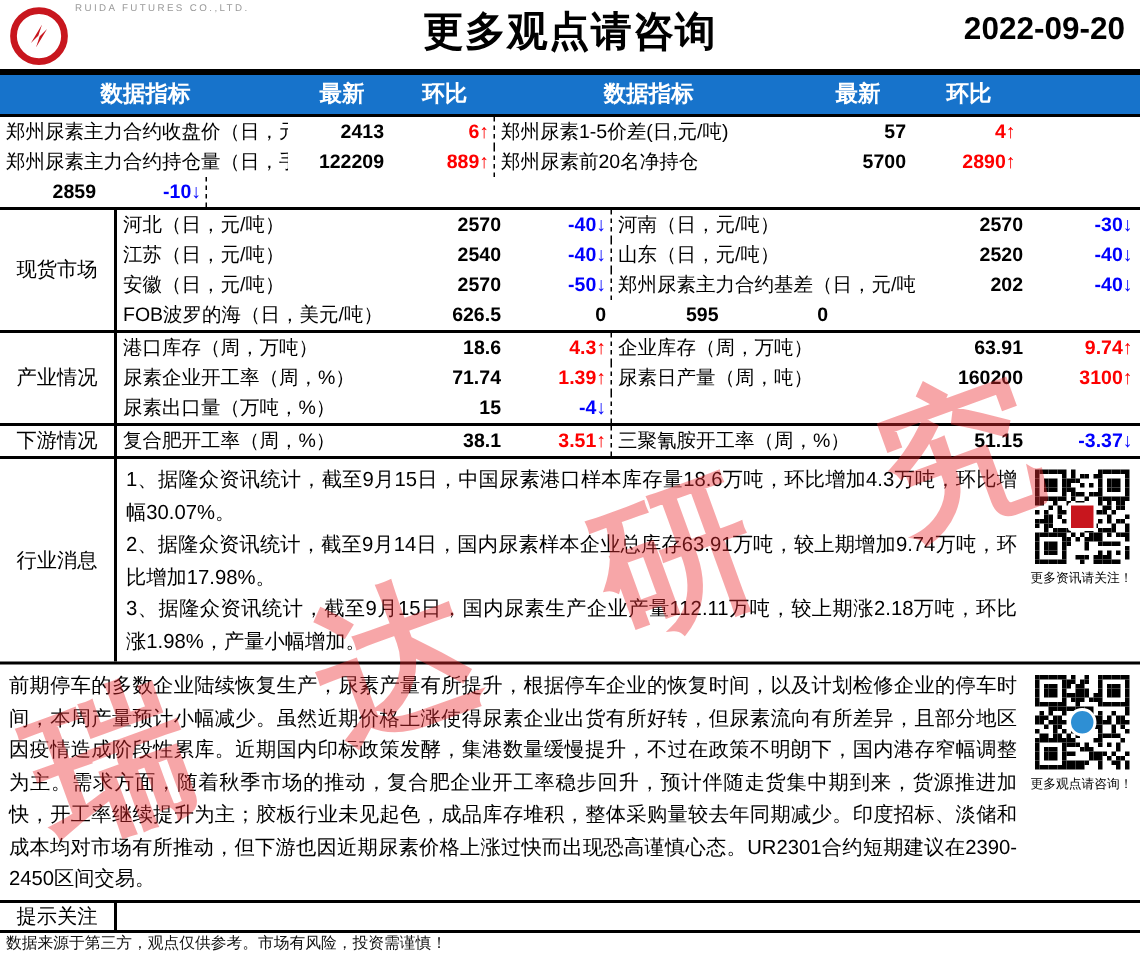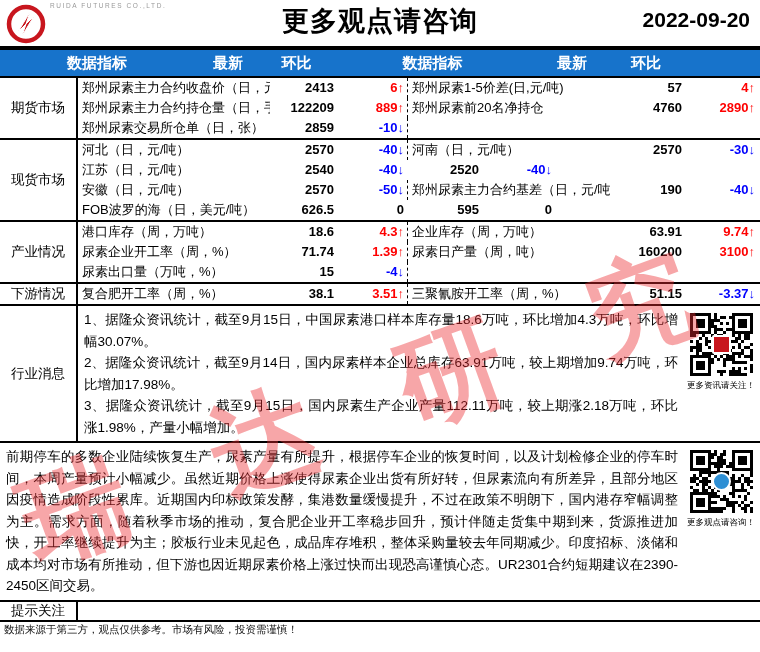--- a/index.html
+++ b/index.html
@@ -83,40 +83,38 @@
   <div class="thead">
     <div class="h-ind1">数据指标</div>
     <div class="h-val1">最新</div>
     <div class="h-chg1">环比</div>
     <div class="h-ind2">数据指标</div>
     <div class="h-val2">最新</div>
     <div class="h-chg2">环比</div>
   </div>
 
   <div class="section">
-    <div class="cat">期货市场</div>
     <div class="rows">
       <div class="row">
         <div class="ind1">郑州尿素主力合约收盘价（日，元/吨）</div>
         <div class="val1">2413</div>
         <div class="chg1" data-dir="up">6↑</div>
         <div class="ind2">郑州尿素1-5价差(日,元/吨)</div>
         <div class="val2">57</div>
         <div class="chg2" data-dir="up">4↑</div>
       </div>
       <div class="row">
         <div class="ind1">郑州尿素主力合约持仓量（日，手）</div>
         <div class="val1">122209</div>
         <div class="chg1" data-dir="up">889↑</div>
         <div class="ind2">郑州尿素前20名净持仓</div>
-        <div class="val2">4760</div>
+        <div class="val2">5700</div>
         <div class="chg2" data-dir="up">2890↑</div>
       </div>
       <div class="row">
-        <div class="ind1">郑州尿素交易所仓单（日，张）</div>
         <div class="val1">2859</div>
         <div class="chg1" data-dir="down">-10↓</div>
         <div class="ind2"></div>
         <div class="val2"></div>
         <div class="chg2" data-dir="flat"></div>
       </div>
     </div>
   </div>
 
   <div class="section">
@@ -127,29 +125,30 @@
         <div class="val1">2570</div>
         <div class="chg1" data-dir="down">-40↓</div>
         <div class="ind2">河南（日，元/吨）</div>
         <div class="val2">2570</div>
         <div class="chg2" data-dir="down">-30↓</div>
       </div>
       <div class="row">
         <div class="ind1">江苏（日，元/吨）</div>
         <div class="val1">2540</div>
         <div class="chg1" data-dir="down">-40↓</div>
+        <div class="ind2">山东（日，元/吨）</div>
         <div class="val2">2520</div>
         <div class="chg2" data-dir="down">-40↓</div>
       </div>
       <div class="row">
         <div class="ind1">安徽（日，元/吨）</div>
         <div class="val1">2570</div>
         <div class="chg1" data-dir="down">-50↓</div>
         <div class="ind2">郑州尿素主力合约基差（日，元/吨）</div>
-        <div class="val2">190</div>
+        <div class="val2">202</div>
         <div class="chg2" data-dir="down">-40↓</div>
       </div>
       <div class="row">
         <div class="ind1">FOB波罗的海（日，美元/吨）</div>
         <div class="val1">626.5</div>
         <div class="chg1" data-dir="flat">0</div>
         <div class="val2">595</div>
         <div class="chg2" data-dir="flat">0</div>
       </div>
     </div>

